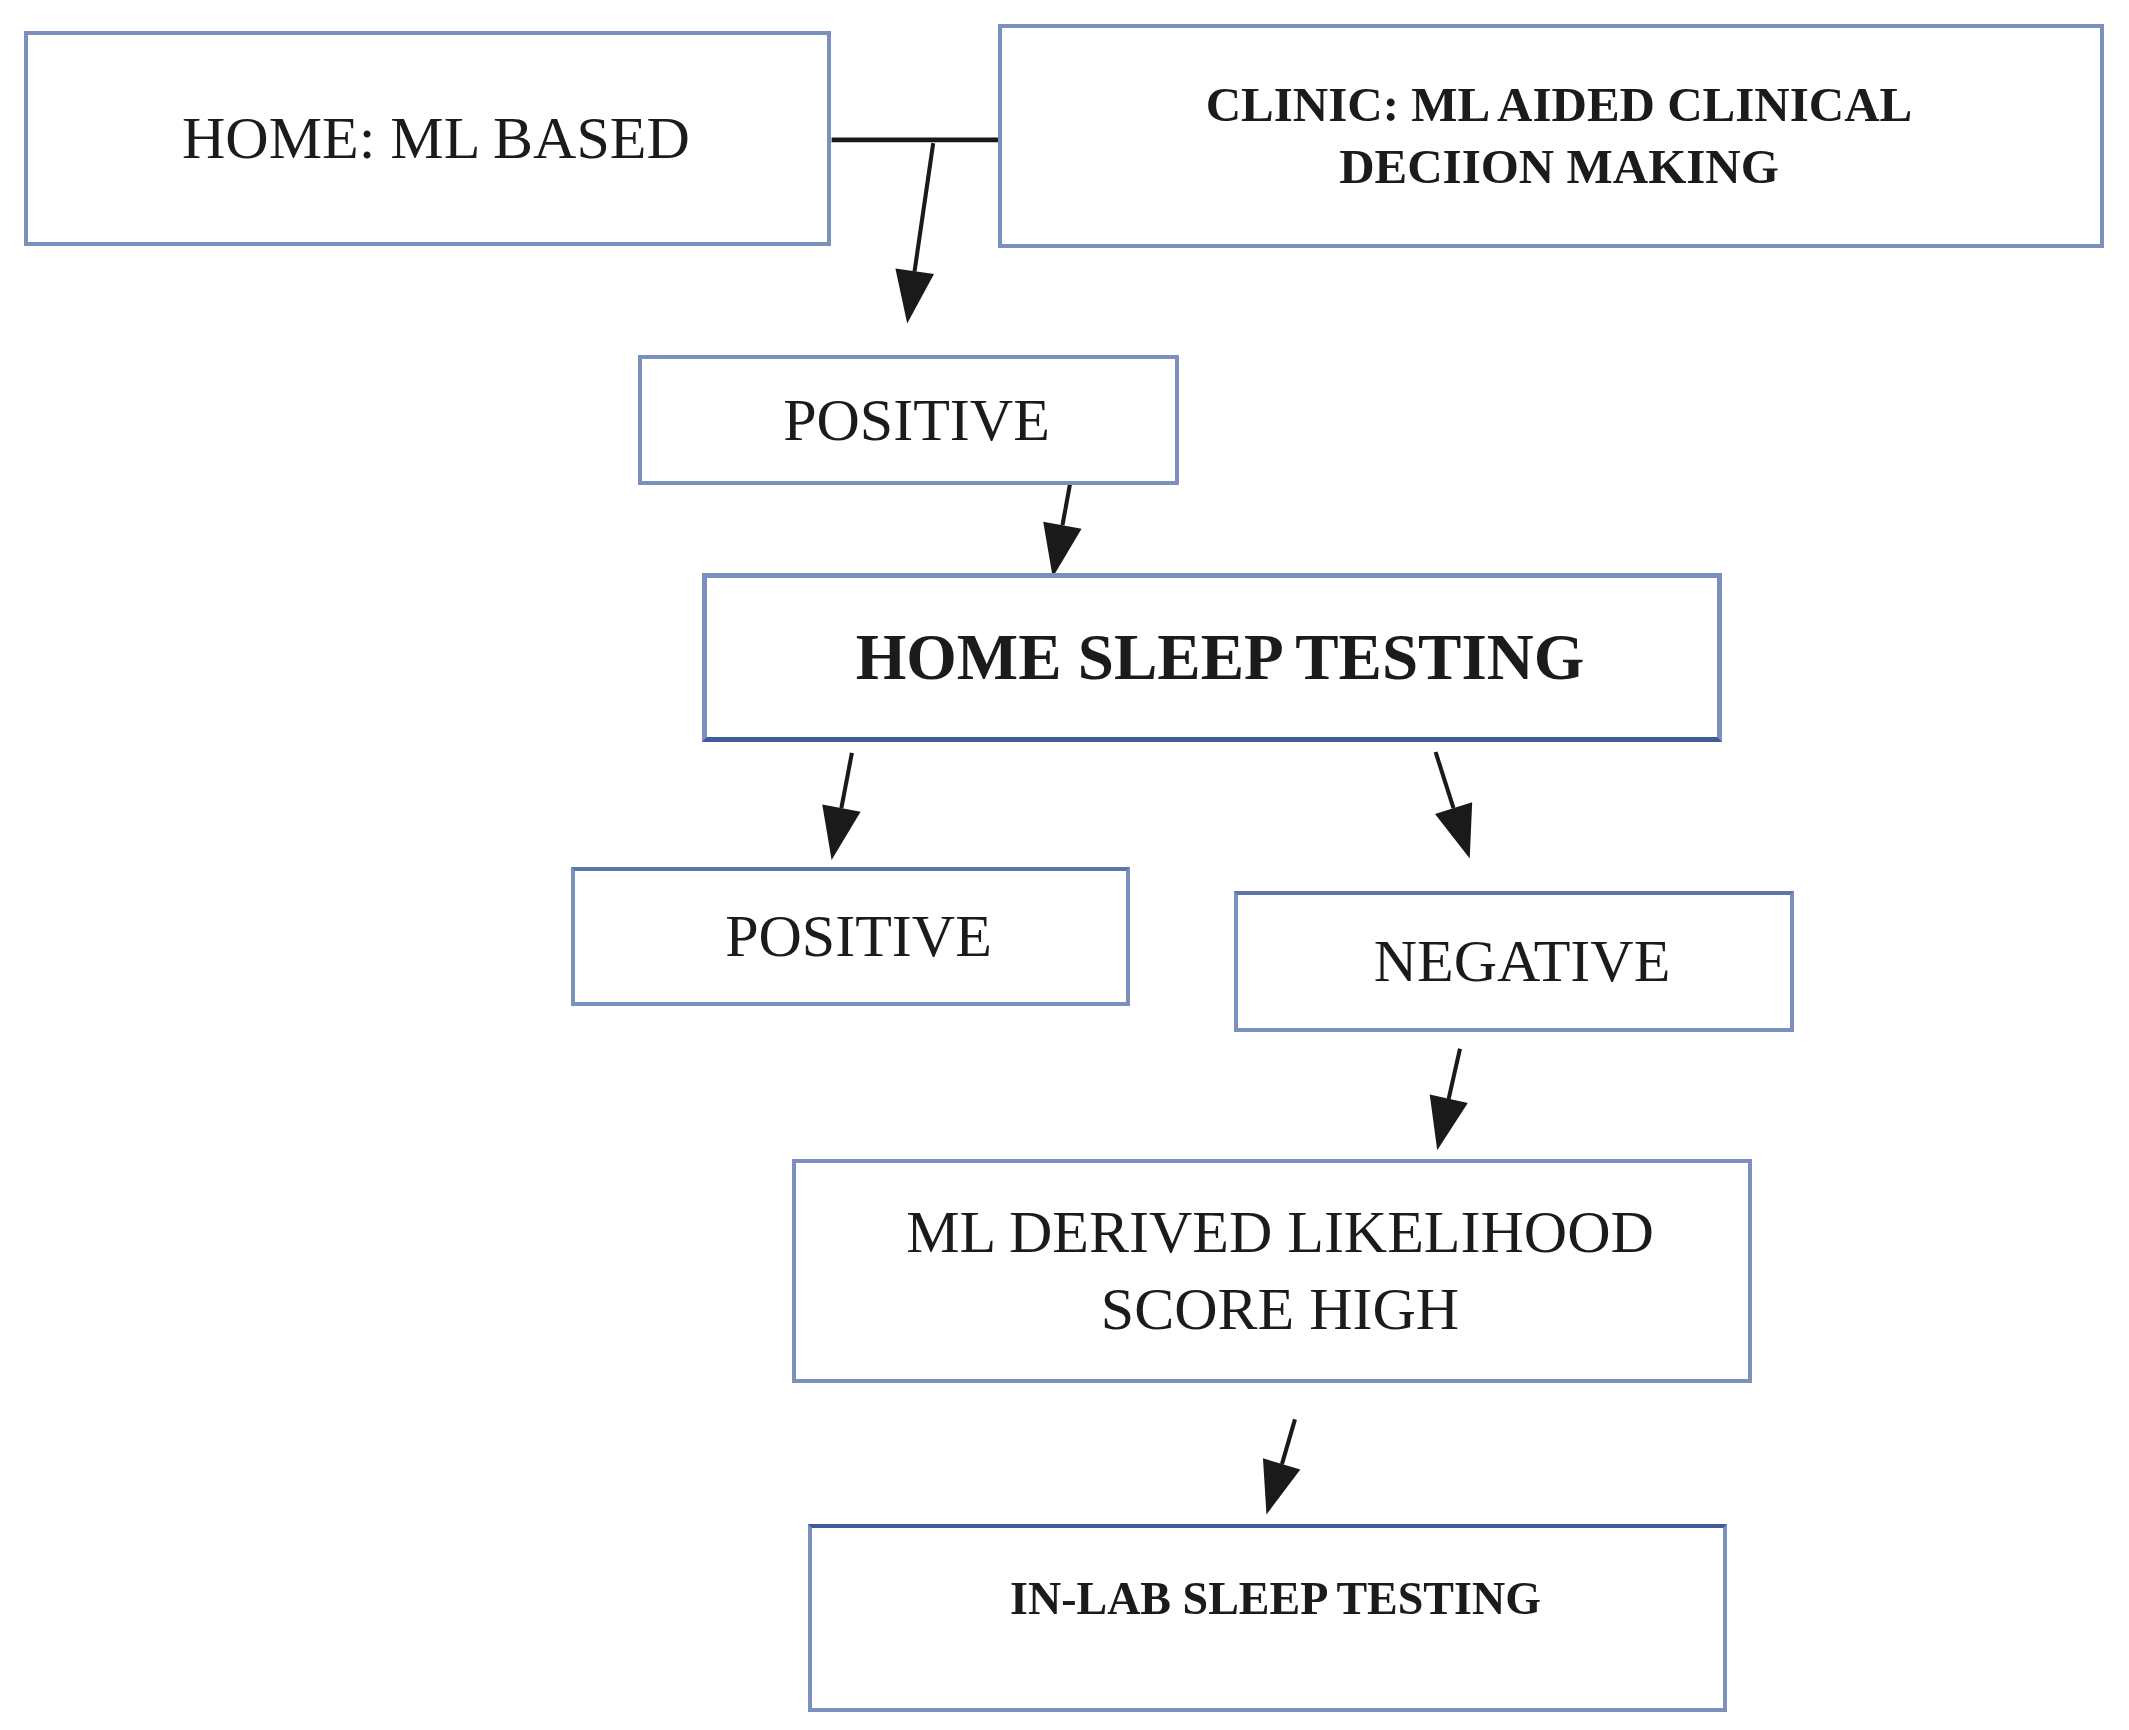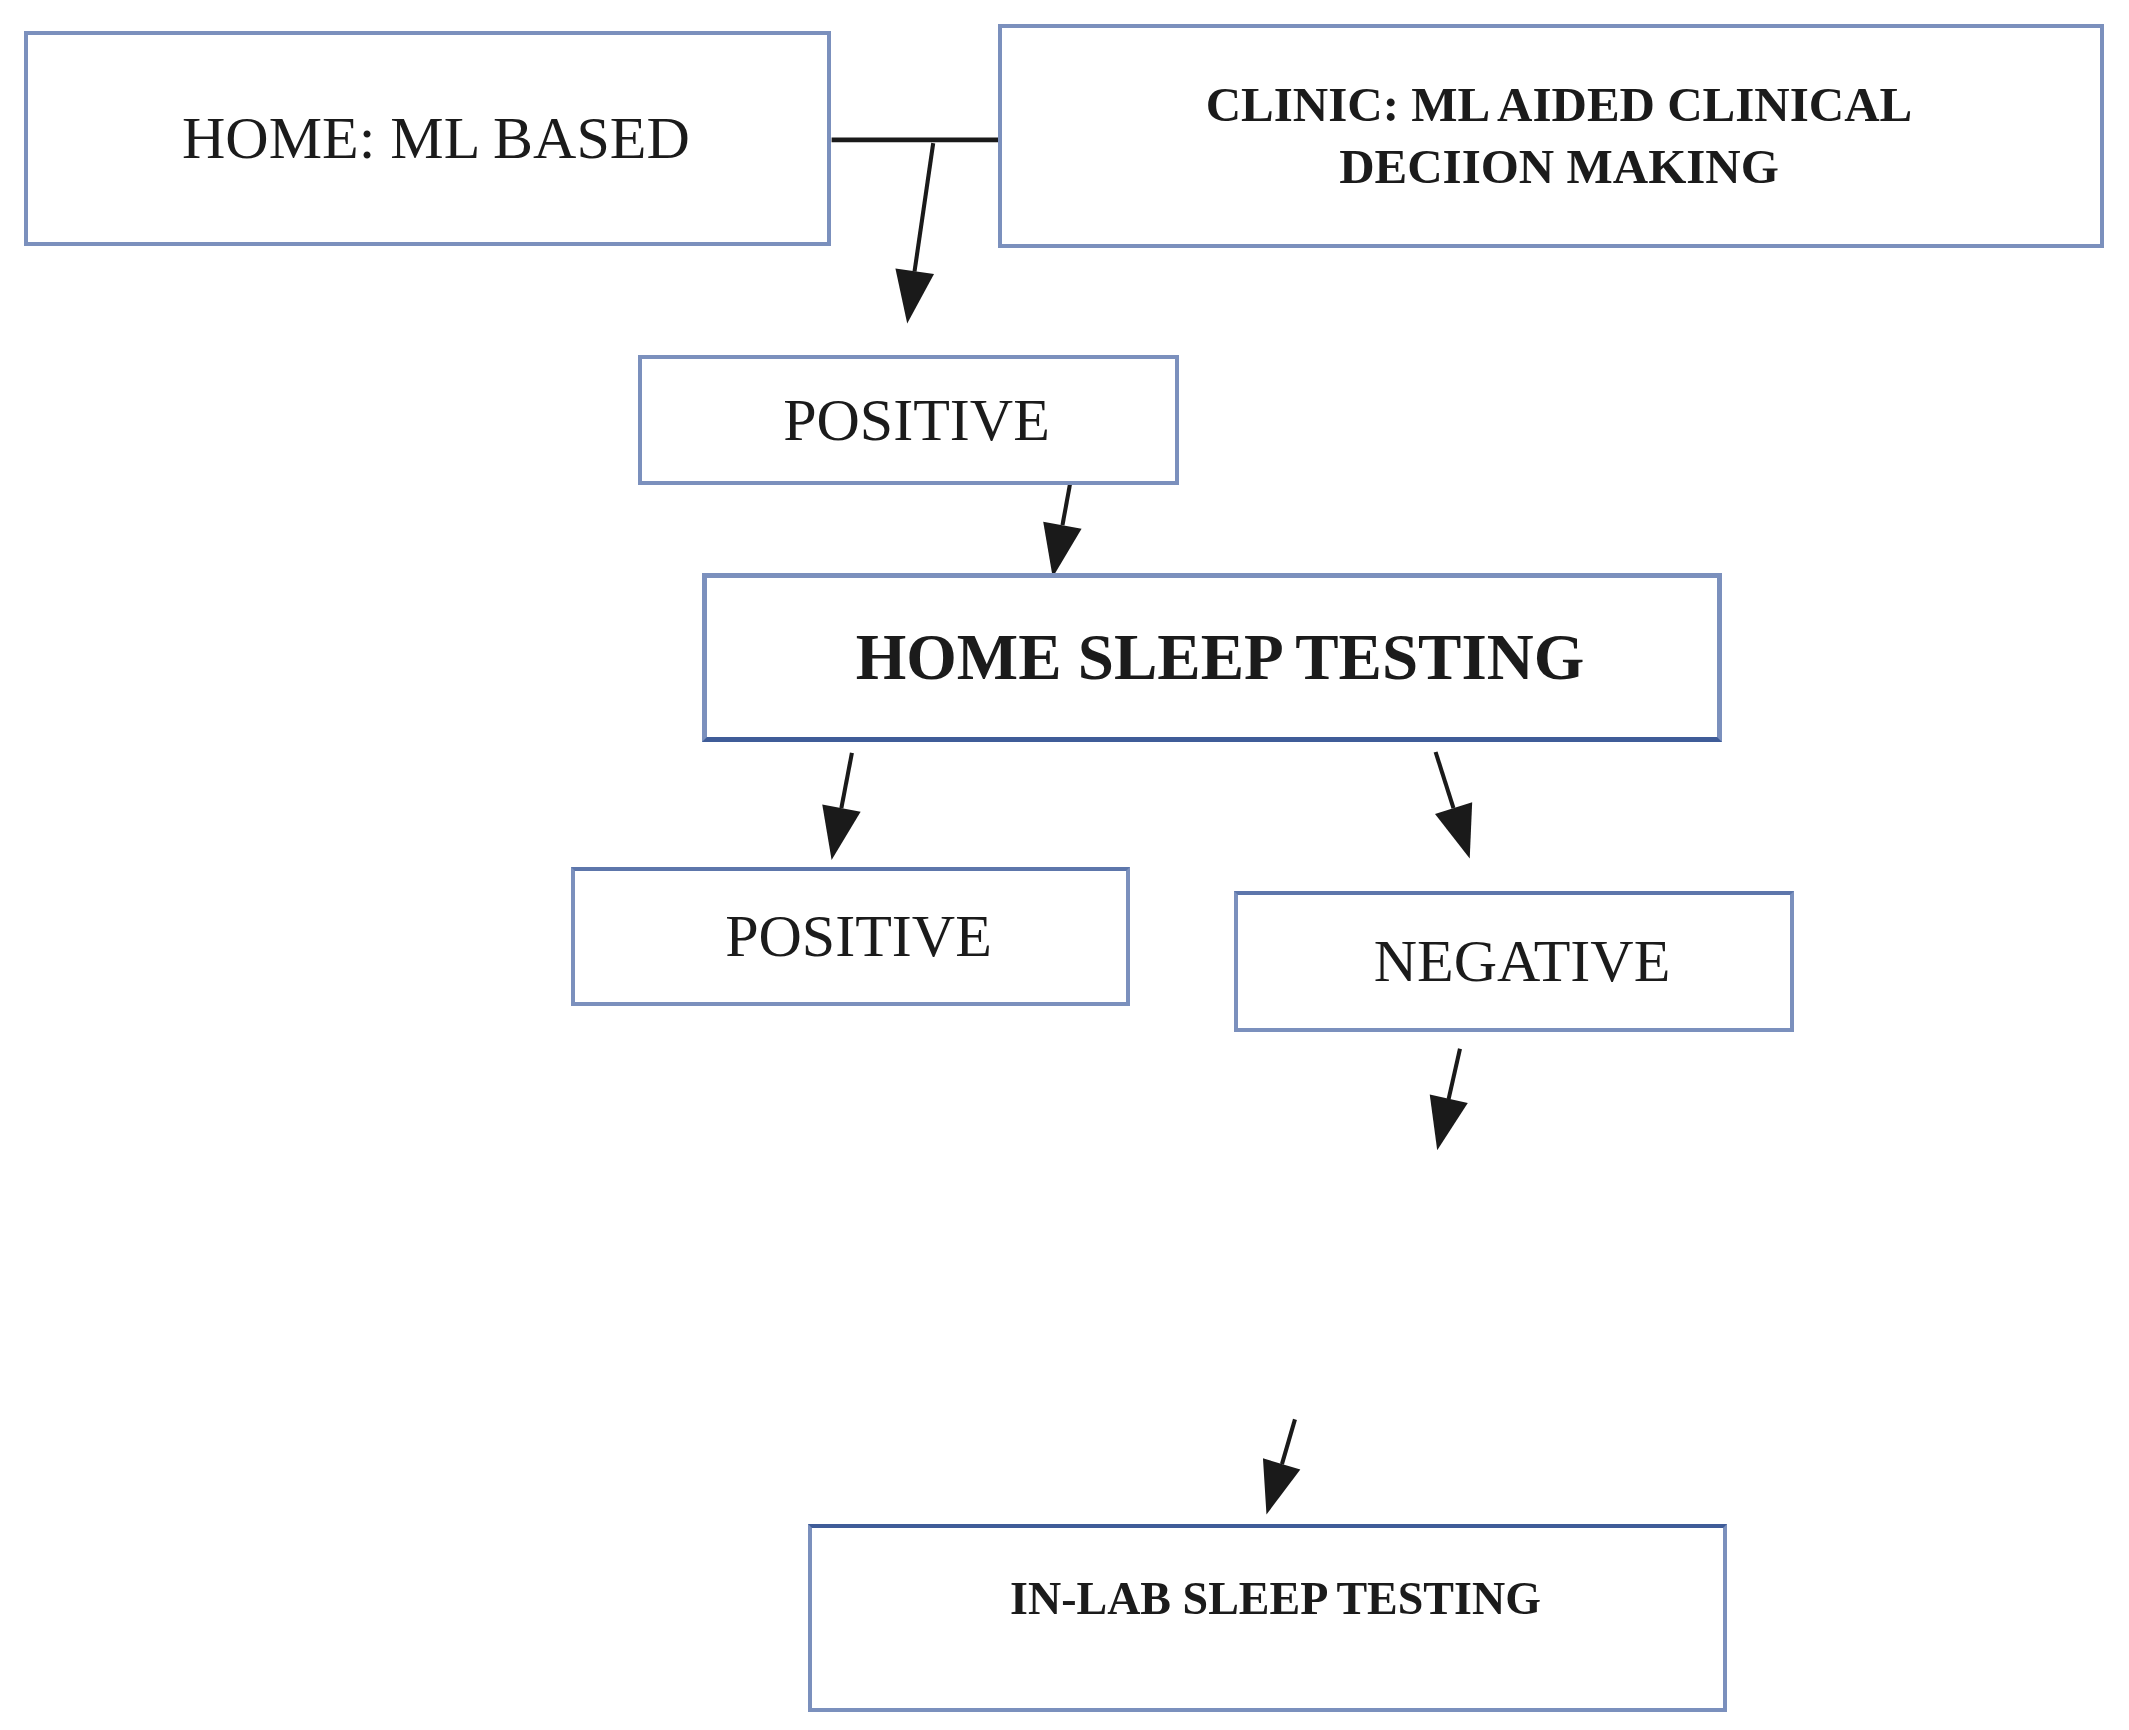--- a/index.html
+++ b/index.html
@@ -118,19 +118,23 @@
   </div>
 
   <div class="node fs-reg" id="node-positive-result">
     <div class="ln">POSITIVE</div>
   </div>
 
   <div class="node fs-reg" id="node-negative-result">
     <div class="ln">NEGATIVE</div>
   </div>
 
+  <div class="node fs-reg" id="node-ml-likelihood">
+    <div class="ln">ML DERIVED LIKELIHOOD</div>
+    <div class="ln">SCORE HIGH</div>
+  </div>
 
   <div class="node fs-bold" id="node-in-lab" style="font-size:46px;">
     <div class="ln">IN-LAB SLEEP TESTING</div>
   </div>
 
 </div>
 
 
 </body></html>

